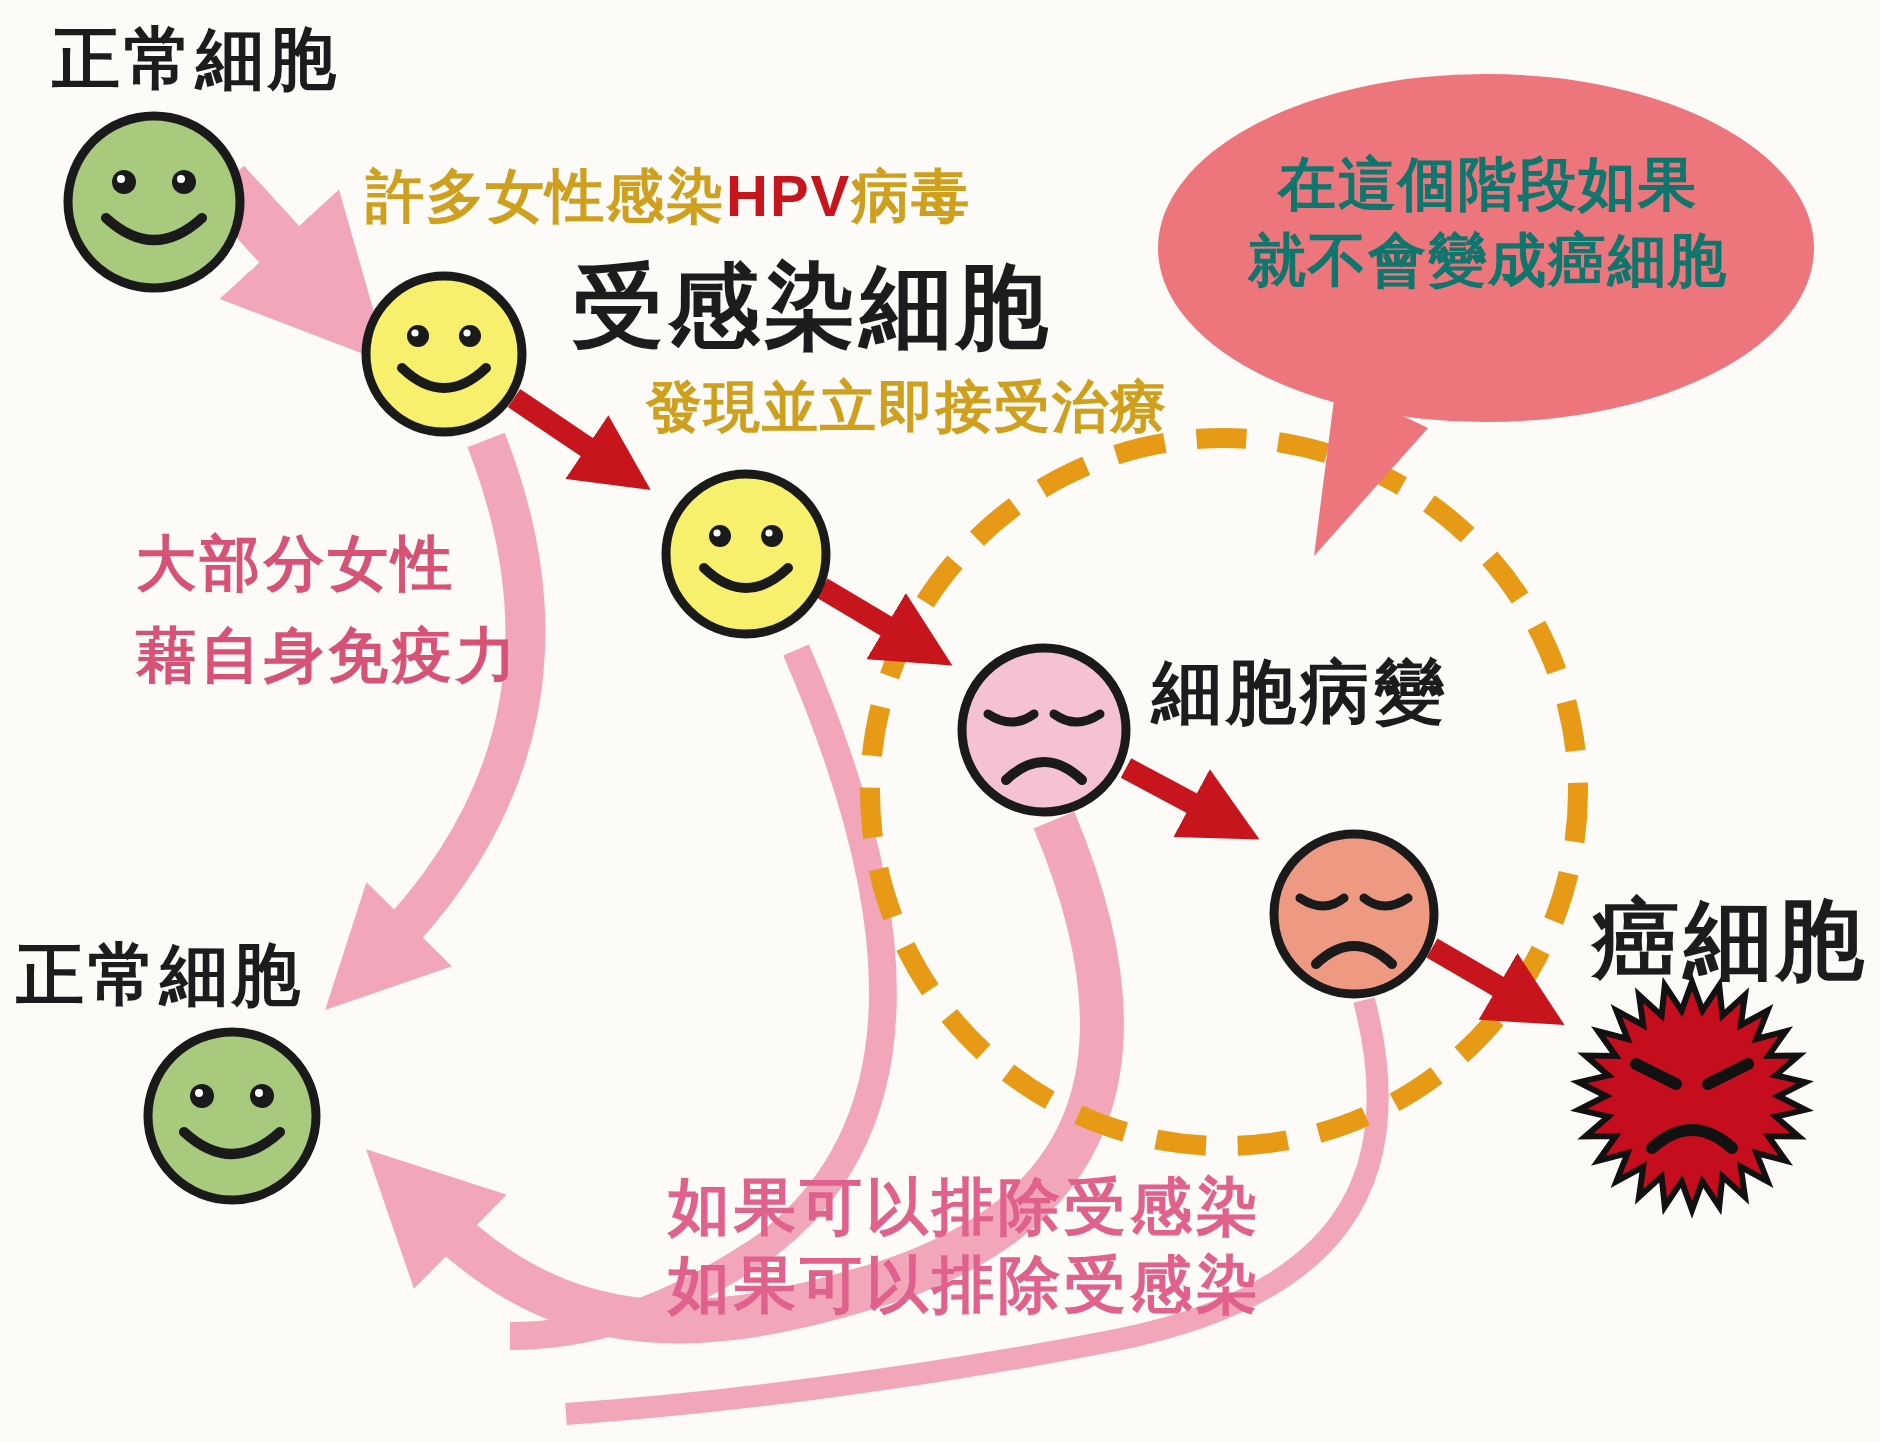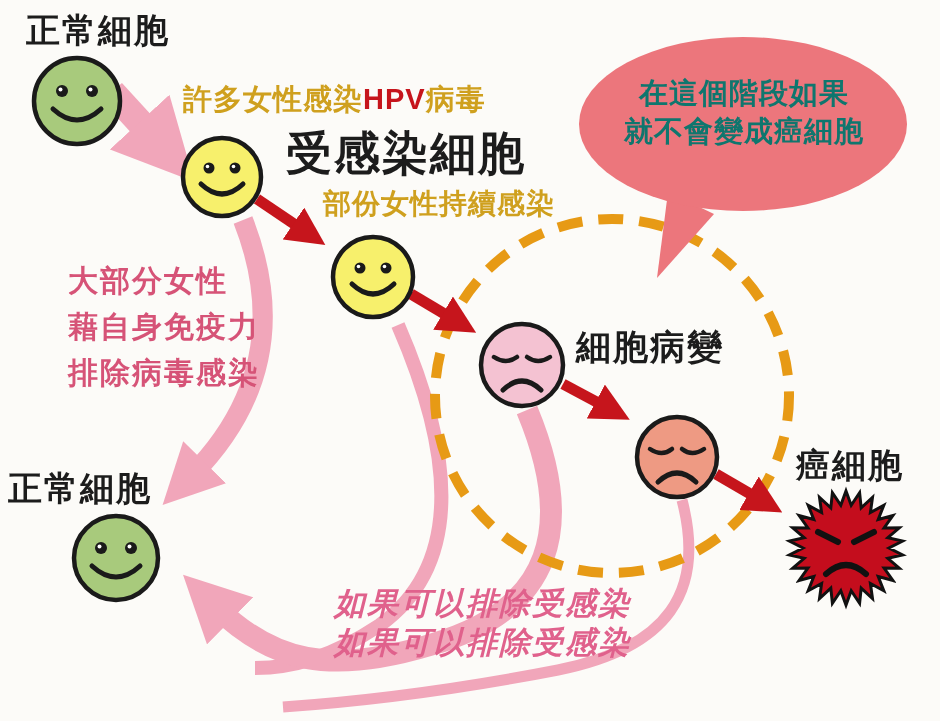--- a/index.html
+++ b/index.html
@@ -9,28 +9,28 @@
     --pink_cell:#f4c2d2; --salmon_cell:#ee9a83; --cancer_cell:#c40d1d;
   }
   html,body{margin:0;padding:0;}
   body{font-family:"Liberation Sans","DejaVu Sans",sans-serif;background:#fff;}
   .stage{position:relative;width:940px;height:721px;background:var(--bg);overflow:hidden;padding-left:45px;}
   .stage svg{position:absolute;left:0;top:0;}
   .txt{position:absolute;font-weight:bold;white-space:nowrap;line-height:1.1;}
   .t-black{color:var(--black);}
   .t-gold{color:var(--gold);}
   .t-hpv{color:var(--red);}
-  .t-rose{color:var(--rose);font-family:Liberation Mono, monospace;}
-  .t-rose2{color:var(--rose2);font-style:italic;}
+  .t-rose{color:var(--rose);}
+  .t-rose2{color:var(--rose2);}
   .title-top{left:26px;top:12px;font-size:34px;letter-spacing:2px;}
   .cap-many{left:183px;top:84px;font-size:29px;letter-spacing:1px;}
   .lbl-infected{left:286px;top:128px;font-size:46px;letter-spacing:2px;}
   .cap-persist{left:323px;top:189px;font-size:28px;letter-spacing:1px;}
   .lbl-lesion{left:576px;top:328px;font-size:35px;letter-spacing:2px;}
-  .lbl-cancer{left:796px;top:447px;font-size:34px;letter-spacing:2px;text-align:right;}
+  .lbl-cancer{left:796px;top:447px;font-size:44px;letter-spacing:2px;text-align:right;}
   .note-immunity{left:68px;top:260px;font-size:30px;line-height:46px;letter-spacing:2px;}
   .title-bottom{left:8px;top:470px;font-size:34px;letter-spacing:2px;}
   .note-recover{left:334px;top:584px;font-size:31px;line-height:39px;letter-spacing:2px;}
   .bubble-text{left:588px;top:74px;width:312px;text-align:center;color:#0f766e;
                font-size:29px;line-height:38px;letter-spacing:1px;}
 </style>
 </head>
 <body>
 
 <div class="stage">
@@ -126,30 +126,29 @@
   </svg>
 
   <div class="txt t-black title-top">正常細胞</div>
 
   <div class="txt cap-many">
     <span class="t-gold">許多女性感染</span><span class="t-hpv">HPV</span><span class="t-gold">病毒</span>
   </div>
 
   <div class="txt t-black lbl-infected">受感染細胞</div>
 
-  <div class="txt t-gold cap-persist">部份女性持續感染</div>
+  <div class="txt t-gold cap-persist">發現並立即接受治療</div>
 
   <div class="txt t-black lbl-lesion">細胞病變</div>
 
   <div class="txt t-black lbl-cancer">癌細胞</div>
 
   <div class="txt t-rose note-immunity">
     <div>大部分女性</div>
     <div>藉自身免疫力</div>
-    <div>排除病毒感染</div>
   </div>
 
   <div class="txt bubble-text">
     <div>在這個階段如果</div>
     <div>就不會變成癌細胞</div>
   </div>
 
   <div class="txt t-black title-bottom">正常細胞</div>
 
   <div class="txt t-rose2 note-recover">

